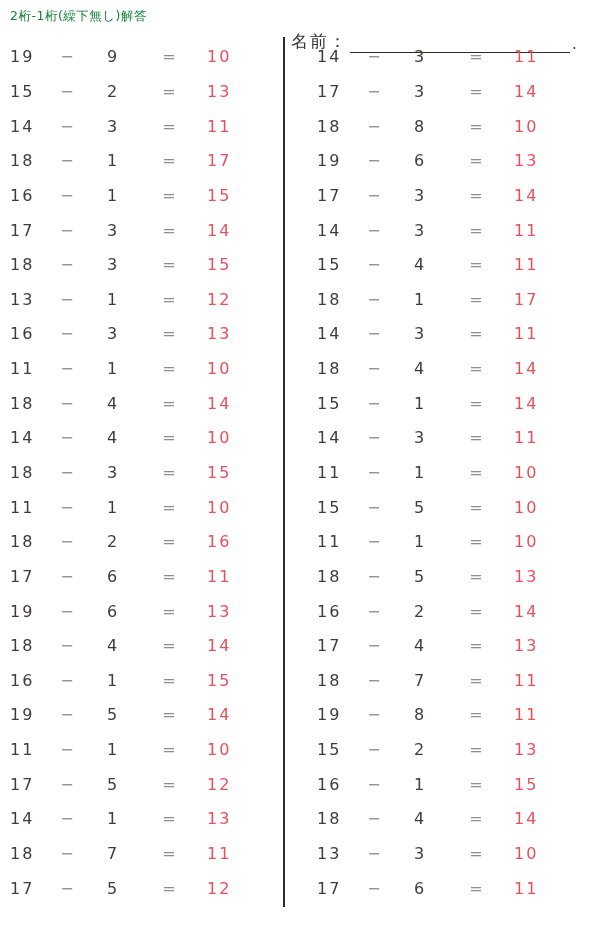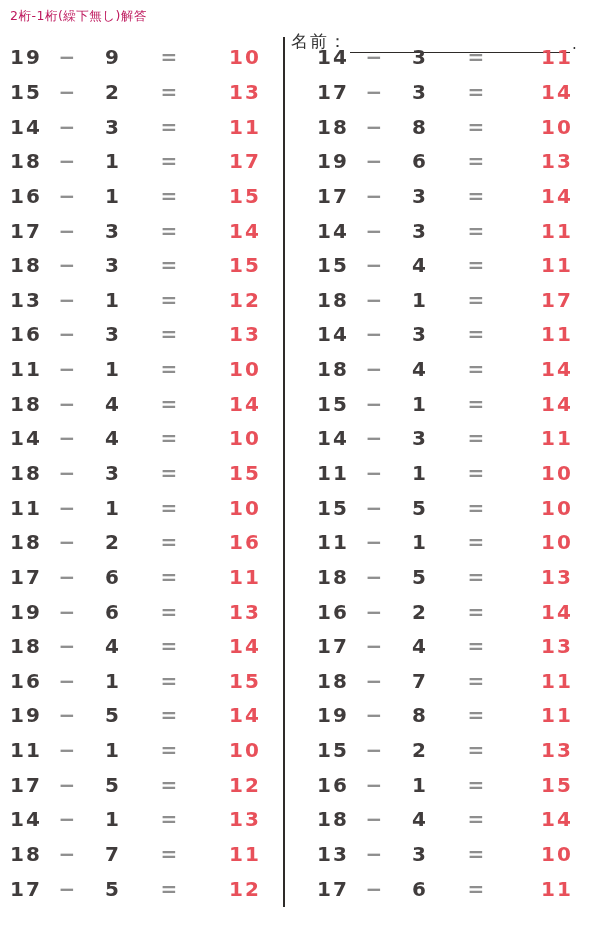--- a/index.html
+++ b/index.html
@@ -14,21 +14,21 @@
   body{
     width:600px;height:945px;background:#ffffff;
     font-family:"DejaVu Sans", sans-serif;
     position:relative;overflow:hidden;
   }
   .page{position:absolute;inset:0;}
 
   
   .title{
     position:absolute;left:10px;top:8px;
-    font-size:12.5px;color:#be185d;letter-spacing:0.5px;
+    font-size:12.5px;color:#15803d;letter-spacing:0.5px;
   }
   .name-row{
     position:absolute;left:291px;top:4px;
     display:flex;align-items:flex-end;
     font-size:17px;color:#333;margin-top:26px;
   }
   .name-label{letter-spacing:2px;}
   .name-line{
     display:inline-block;width:220px;height:21px;
     border-bottom:1.6px solid var(--line);
@@ -41,29 +41,29 @@
   .divider{
     position:absolute;left:283px;top:-3px;width:1.6px;height:870px;
     background:var(--line);
   }
   .col{position:absolute;top:0;height:866px;display:flex;flex-direction:column;}
   .col-left{left:0;width:283px;}
   .col-right{left:285px;width:315px;}
   .prob-row{
     flex:1;display:grid;align-items:center;
     grid-template-columns:38px 40px 50px 64px auto;
-    font-size:20px;letter-spacing:2px;line-height:1;font-weight:bold;
+    font-size:16px;letter-spacing:2px;line-height:1;
   }
   .col-left .prob-row{padding-left:10px;}
   .col-right .prob-row{padding-left:32px;}
   .cell-a{color:var(--ink);}
   .cell-op{color:var(--op);text-align:center;}
   .cell-b{color:var(--ink);text-align:center;}
   .cell-eq{color:var(--op);text-align:center;}
-  .cell-ans{color:var(--red);padding-left:5px;text-align:center;}
+  .cell-ans{color:var(--red);padding-left:5px;}
 
   
   .time-row{
     position:absolute;left:8px;top:953px;
     display:flex;align-items:flex-end;
     font-size:18px;color:#222;
   }
   .time-label{letter-spacing:2px;}
   .time-line{
     display:inline-flex;justify-content:space-around;align-items:flex-end;

